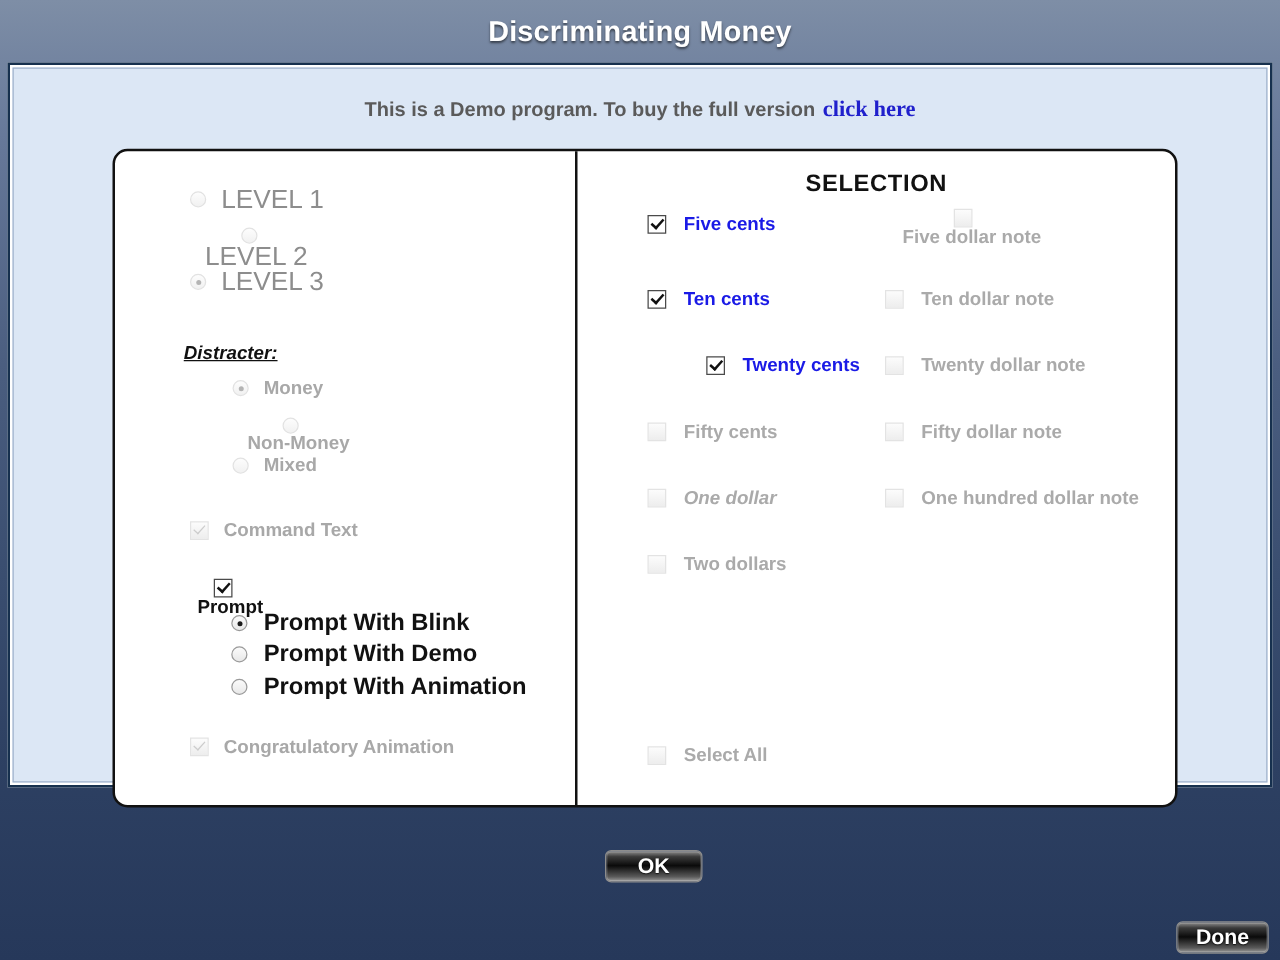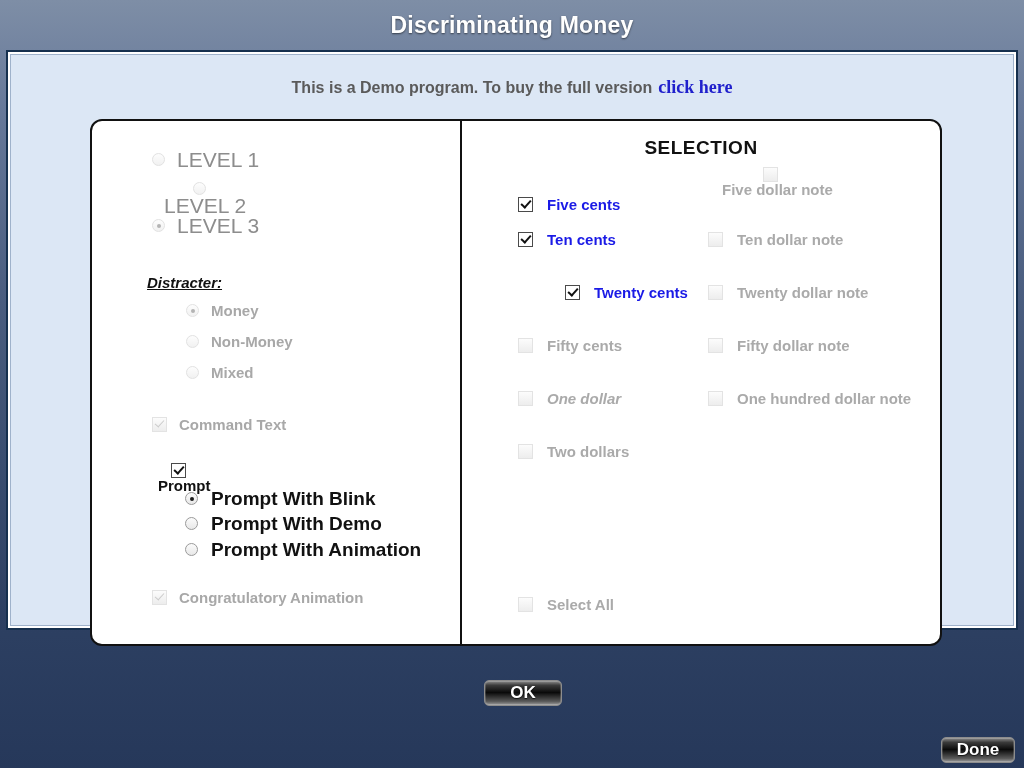--- a/index.html
+++ b/index.html
@@ -303,21 +303,21 @@
             <span class="radio disabled checked"></span>
             <span class="lbl lvl-label">LEVEL 3</span>
           </div>
 
           <div class="distracter-head" style="left:55px; top:153px;">Distracter:</div>
 
           <div class="row" style="left:94px; top:182px;">
             <span class="radio disabled checked"></span>
             <span class="lbl sub-label lbl-disabled">Money</span>
           </div>
-          <div class="row" style="left:94px; top:213px;">
+          <div class="row" style="left:94px; top:213px;flex-direction:column;">
             <span class="radio disabled"></span>
             <span class="lbl sub-label lbl-disabled">Non-Money</span>
           </div>
           <div class="row" style="left:94px; top:244px;">
             <span class="radio disabled"></span>
             <span class="lbl sub-label lbl-disabled">Mixed</span>
           </div>
 
           <div class="row" style="left:60px; top:296px;">
             <span class="checkbox disabled checked"></span>
@@ -345,21 +345,21 @@
           <div class="row" style="left:60px; top:469px;">
             <span class="checkbox disabled checked"></span>
             <span class="lbl sub-label lbl-disabled">Congratulatory Animation</span>
           </div>
         </div>
 
         <div id="panel-right">
 
           <div id="selection-title">SELECTION</div>
 
-          <div class="row" style="left:56px; top:76px;">
+          <div class="row" style="left:56px; top:51px;">
             <span class="checkbox enabled checked"></span>
             <span class="lbl sel-label sel-on">Five cents</span>
           </div>
           <div class="row" style="left:56px; top:111px;">
             <span class="checkbox enabled checked"></span>
             <span class="lbl sel-label sel-on">Ten cents</span>
           </div>
           <div class="row" style="left:56px; top:164px;padding-left:47px;">
             <span class="checkbox enabled checked"></span>
             <span class="lbl sel-label sel-on">Twenty cents</span>

